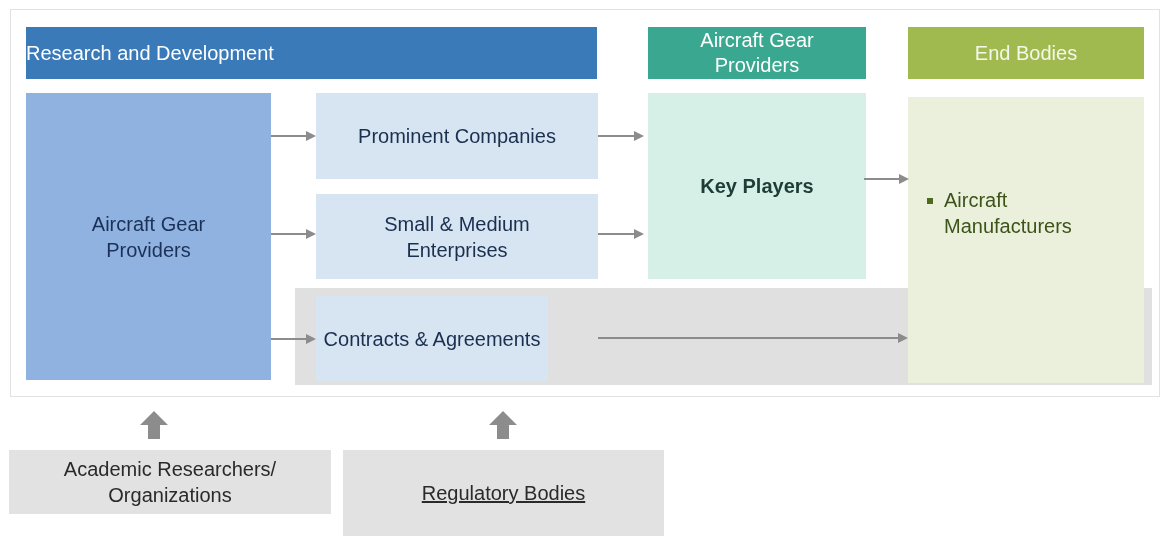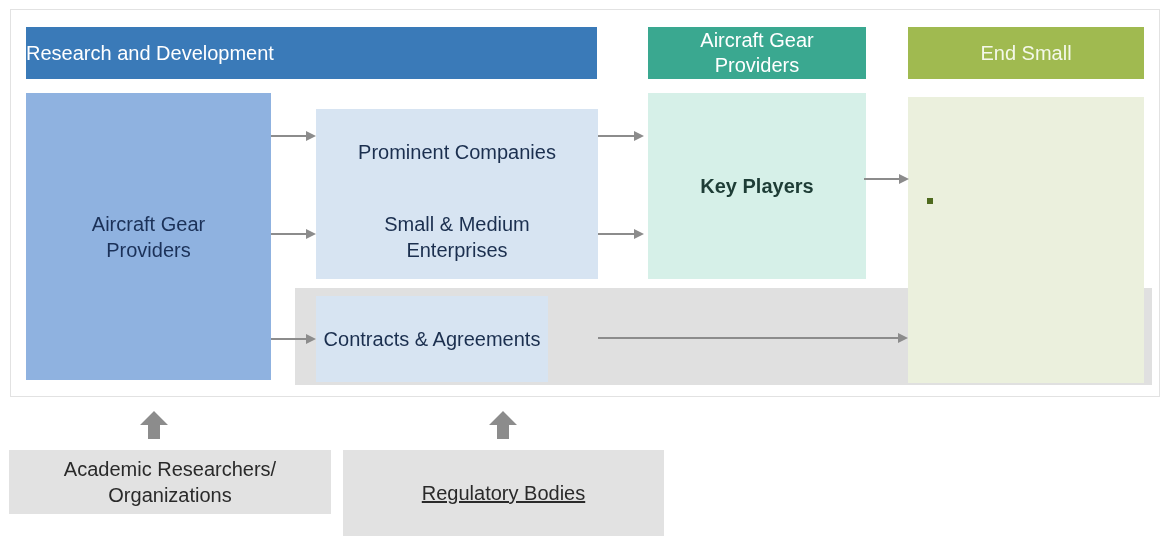--- a/index.html
+++ b/index.html
@@ -8,21 +8,21 @@
   .abs { position: absolute; box-sizing: border-box; }
   .frame { left: 10px; top: 9px; width: 1150px; height: 388px; border: 1px solid #e2e2e2; background: #fff; }
   .hdr { display: flex; align-items: center; color: #fff; font-size: 20px; line-height: 25px; }
   .hdr-rd { left: 26px; top: 27px; width: 571px; height: 52px; background: #3a7ab8; }
   .hdr-agp { left: 648px; top: 27px; width: 218px; height: 52px; background: #3aa890; justify-content: center; text-align: center; }
   .hdr-eu { left: 908px; top: 27px; width: 236px; height: 52px; background: #a0ba50; justify-content: center; text-align: center; color: #f4f8ea; }
   .box { display: flex; align-items: center; justify-content: center; text-align: center; font-size: 20px; line-height: 26px; color: #1b2f4f; }
   .gray-band { left: 295px; top: 288px; width: 857px; height: 97px; background: #e0e0e0; }
   .agp-box { left: 26px; top: 93px; width: 245px; height: 287px; background: #8fb2e0; color: #1b3158; }
   .lb { background: #d7e4f2; }
-  .pc { left: 316px; top: 109px; width: 282px; height: 86px; }
+  .pc { left: 316px; top: 93px; width: 282px; height: 86px; }
   .sme { left: 316px; top: 194px; width: 282px; height: 85px; }
   .ca { left: 316px; top: 296px; width: 232px; height: 86px; }
   .kp { left: 648px; top: 93px; width: 218px; height: 186px; background: #d6f0e8; color: #1e3d36; font-weight: bold; }
   .eu-box { left: 908px; top: 97px; width: 236px; height: 286px; background: #ebf0dd; }
   .eu-list { list-style: none; margin: 0; padding: 0; position: absolute; left: 18px; top: 90px; width: 210px; }
   .eu-list li { position: relative; padding-left: 18px; font-size: 20px; line-height: 26px; color: #3d5318; }
   .eu-list li .bullet { position: absolute; left: 1px; top: 11px; width: 6px; height: 6px; background: #4e6a1e; }
   .src { left: 9px; width: 322px; height: 86px; background: #e2e2e2; color: #2a2a2a; }
   .src1 { left: 9px; top: 450px; width: 322px; height: 64px; }
   .src2 { left: 343px; top: 450px; width: 321px; height: 86px; text-decoration: underline; }
@@ -36,21 +36,21 @@
 <div class="abs gray-band"></div>
 
 <div class="abs hdr hdr-rd">
   <span>Research and Development</span>
 </div>
 <div class="abs hdr hdr-agp">
   <span style="white-space:pre-line">Aircraft Gear
 Providers</span>
 </div>
 <div class="abs hdr hdr-eu">
-  <span>End Small</span>
+  <span>End Bodies</span>
 </div>
 
 <div class="abs box agp-box">
   <span style="white-space:pre-line">Aircraft Gear
 Providers</span>
 </div>
 
 <div class="abs box lb pc">
   <span>Prominent Companies</span>
 </div>
@@ -63,20 +63,21 @@
 </div>
 
 <div class="abs box kp">
   <span>Key Players</span>
 </div>
 
 <div class="abs eu-box">
   <ul class="eu-list">
     <li>
       <span class="bullet"></span>
+      <span>Aircraft Manufacturers</span>
     </li>
   </ul>
 </div>
 
 <div class="abs box src src1">
   <span style="white-space:pre-line">Academic Researchers/
 Organizations</span>
 </div>
 <div class="abs box src src2">
   <span>Regulatory Bodies</span>

